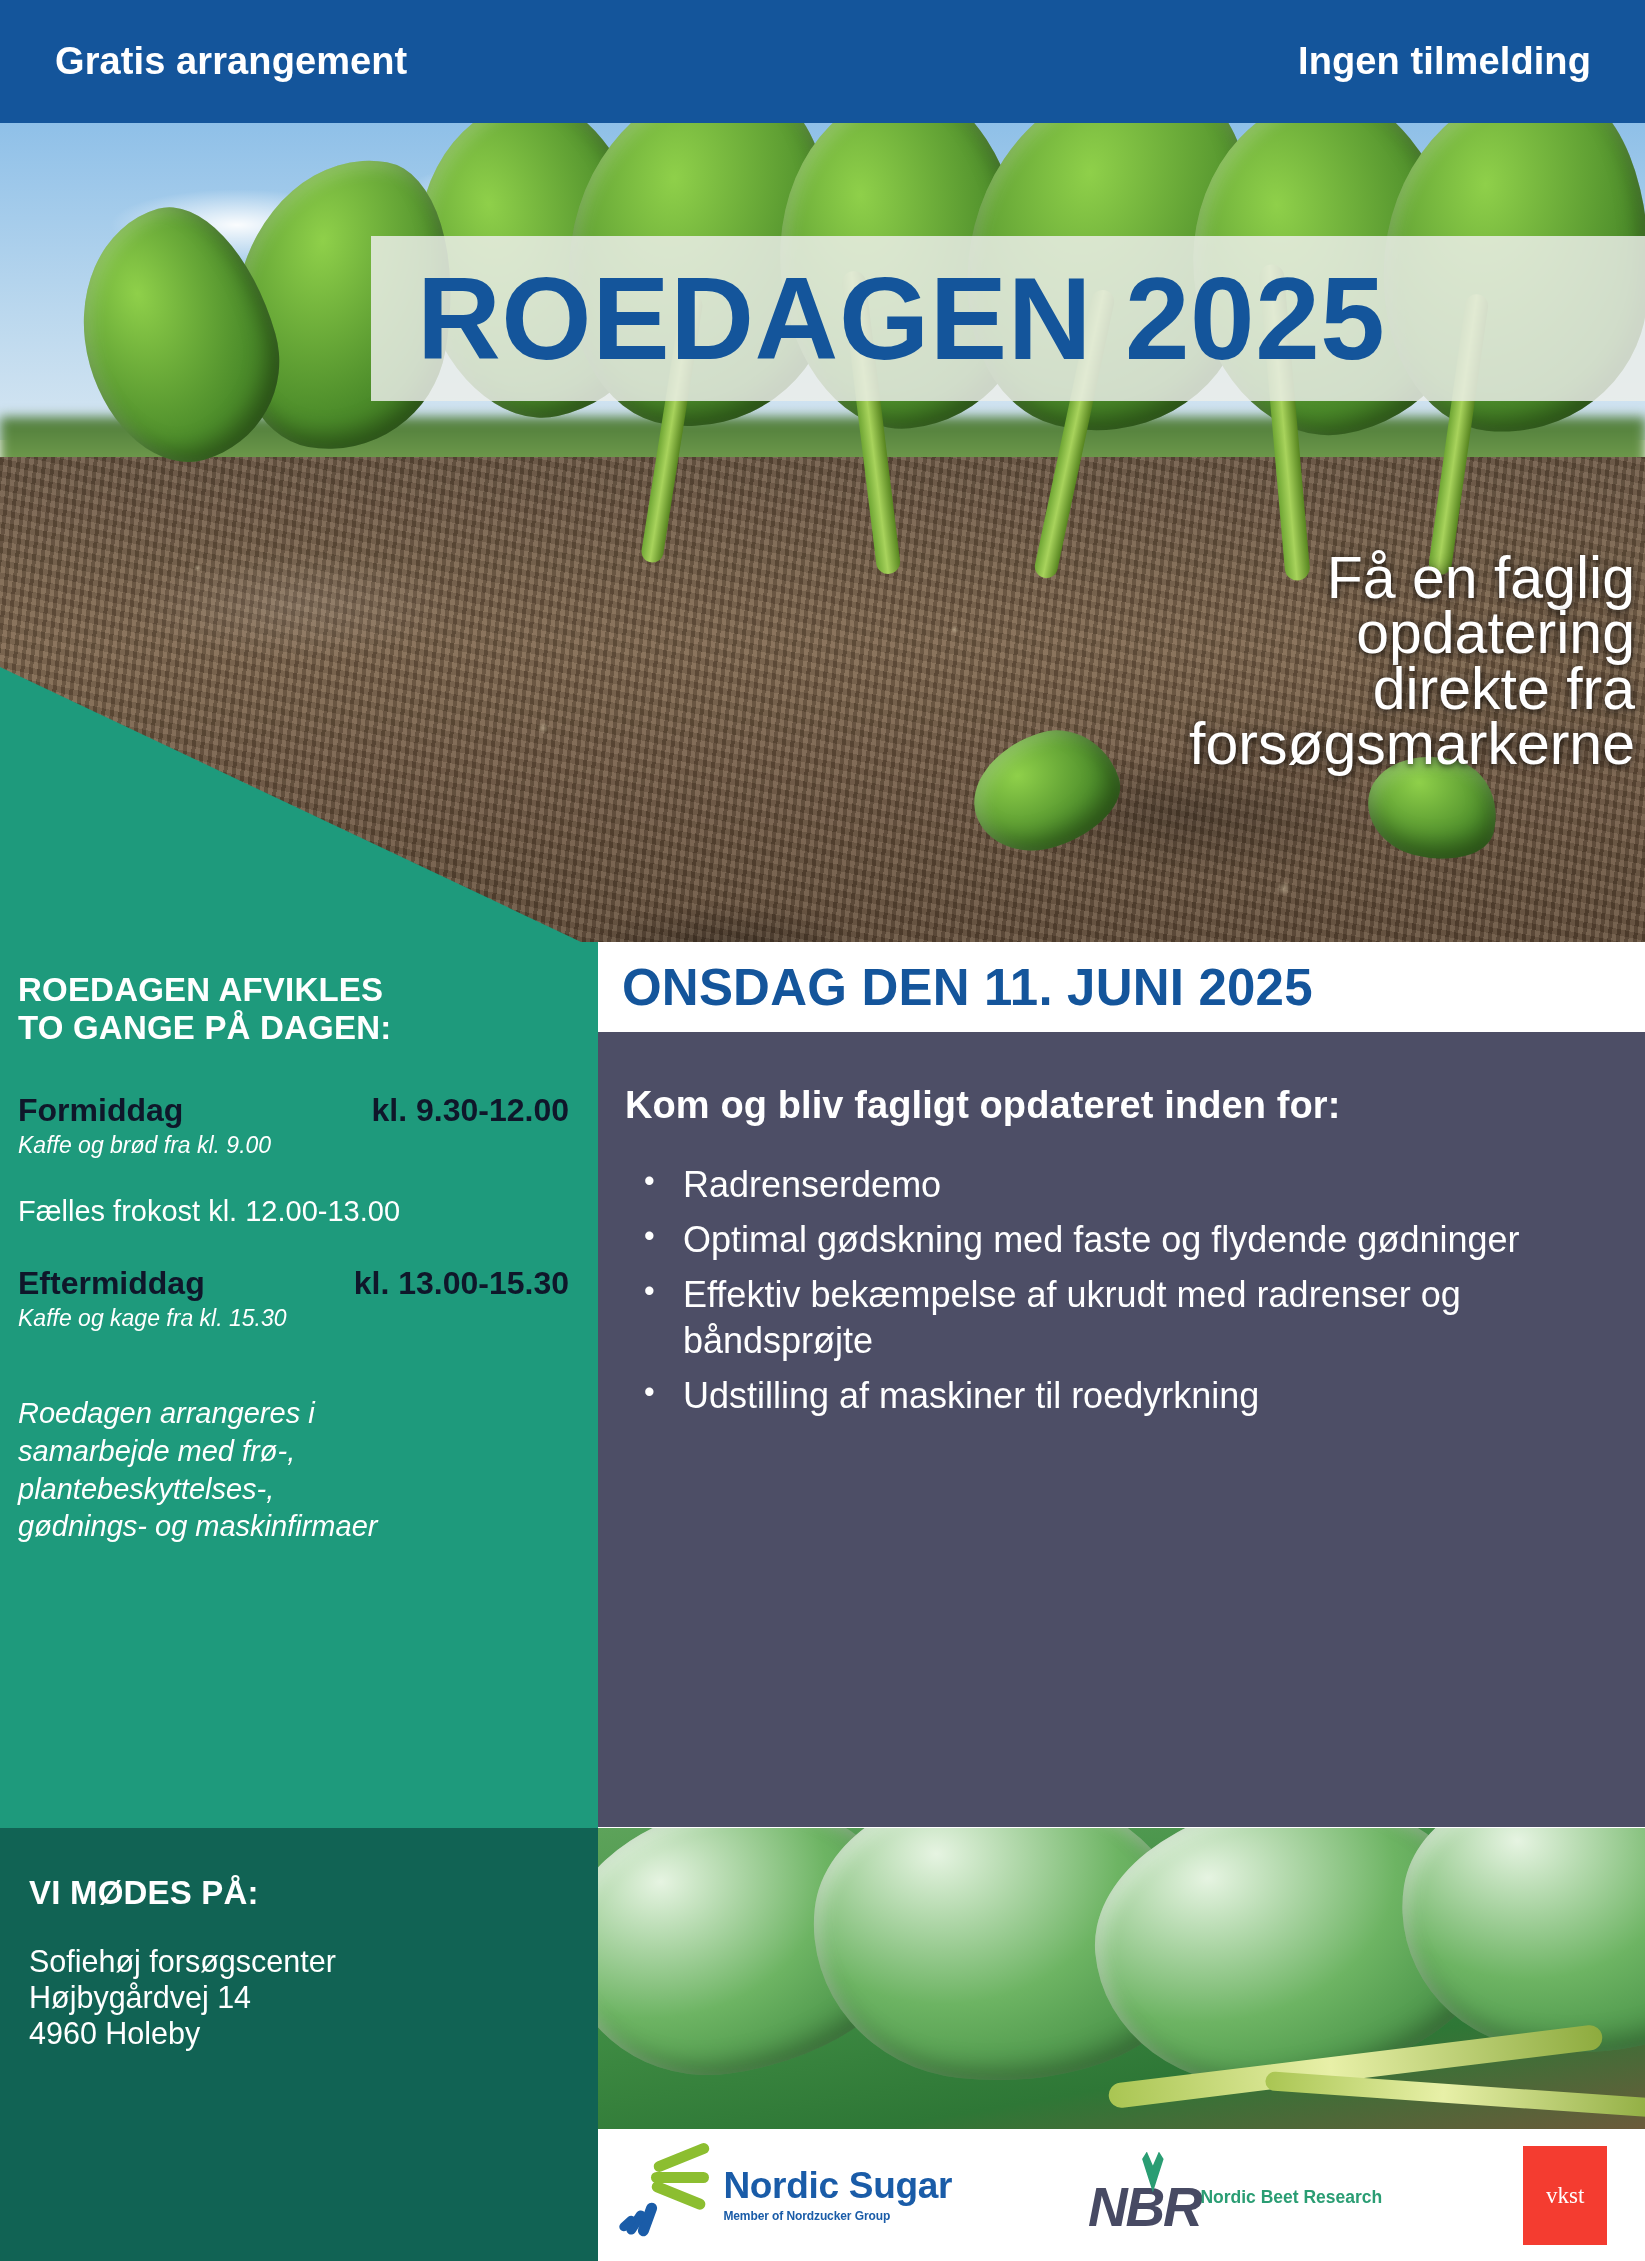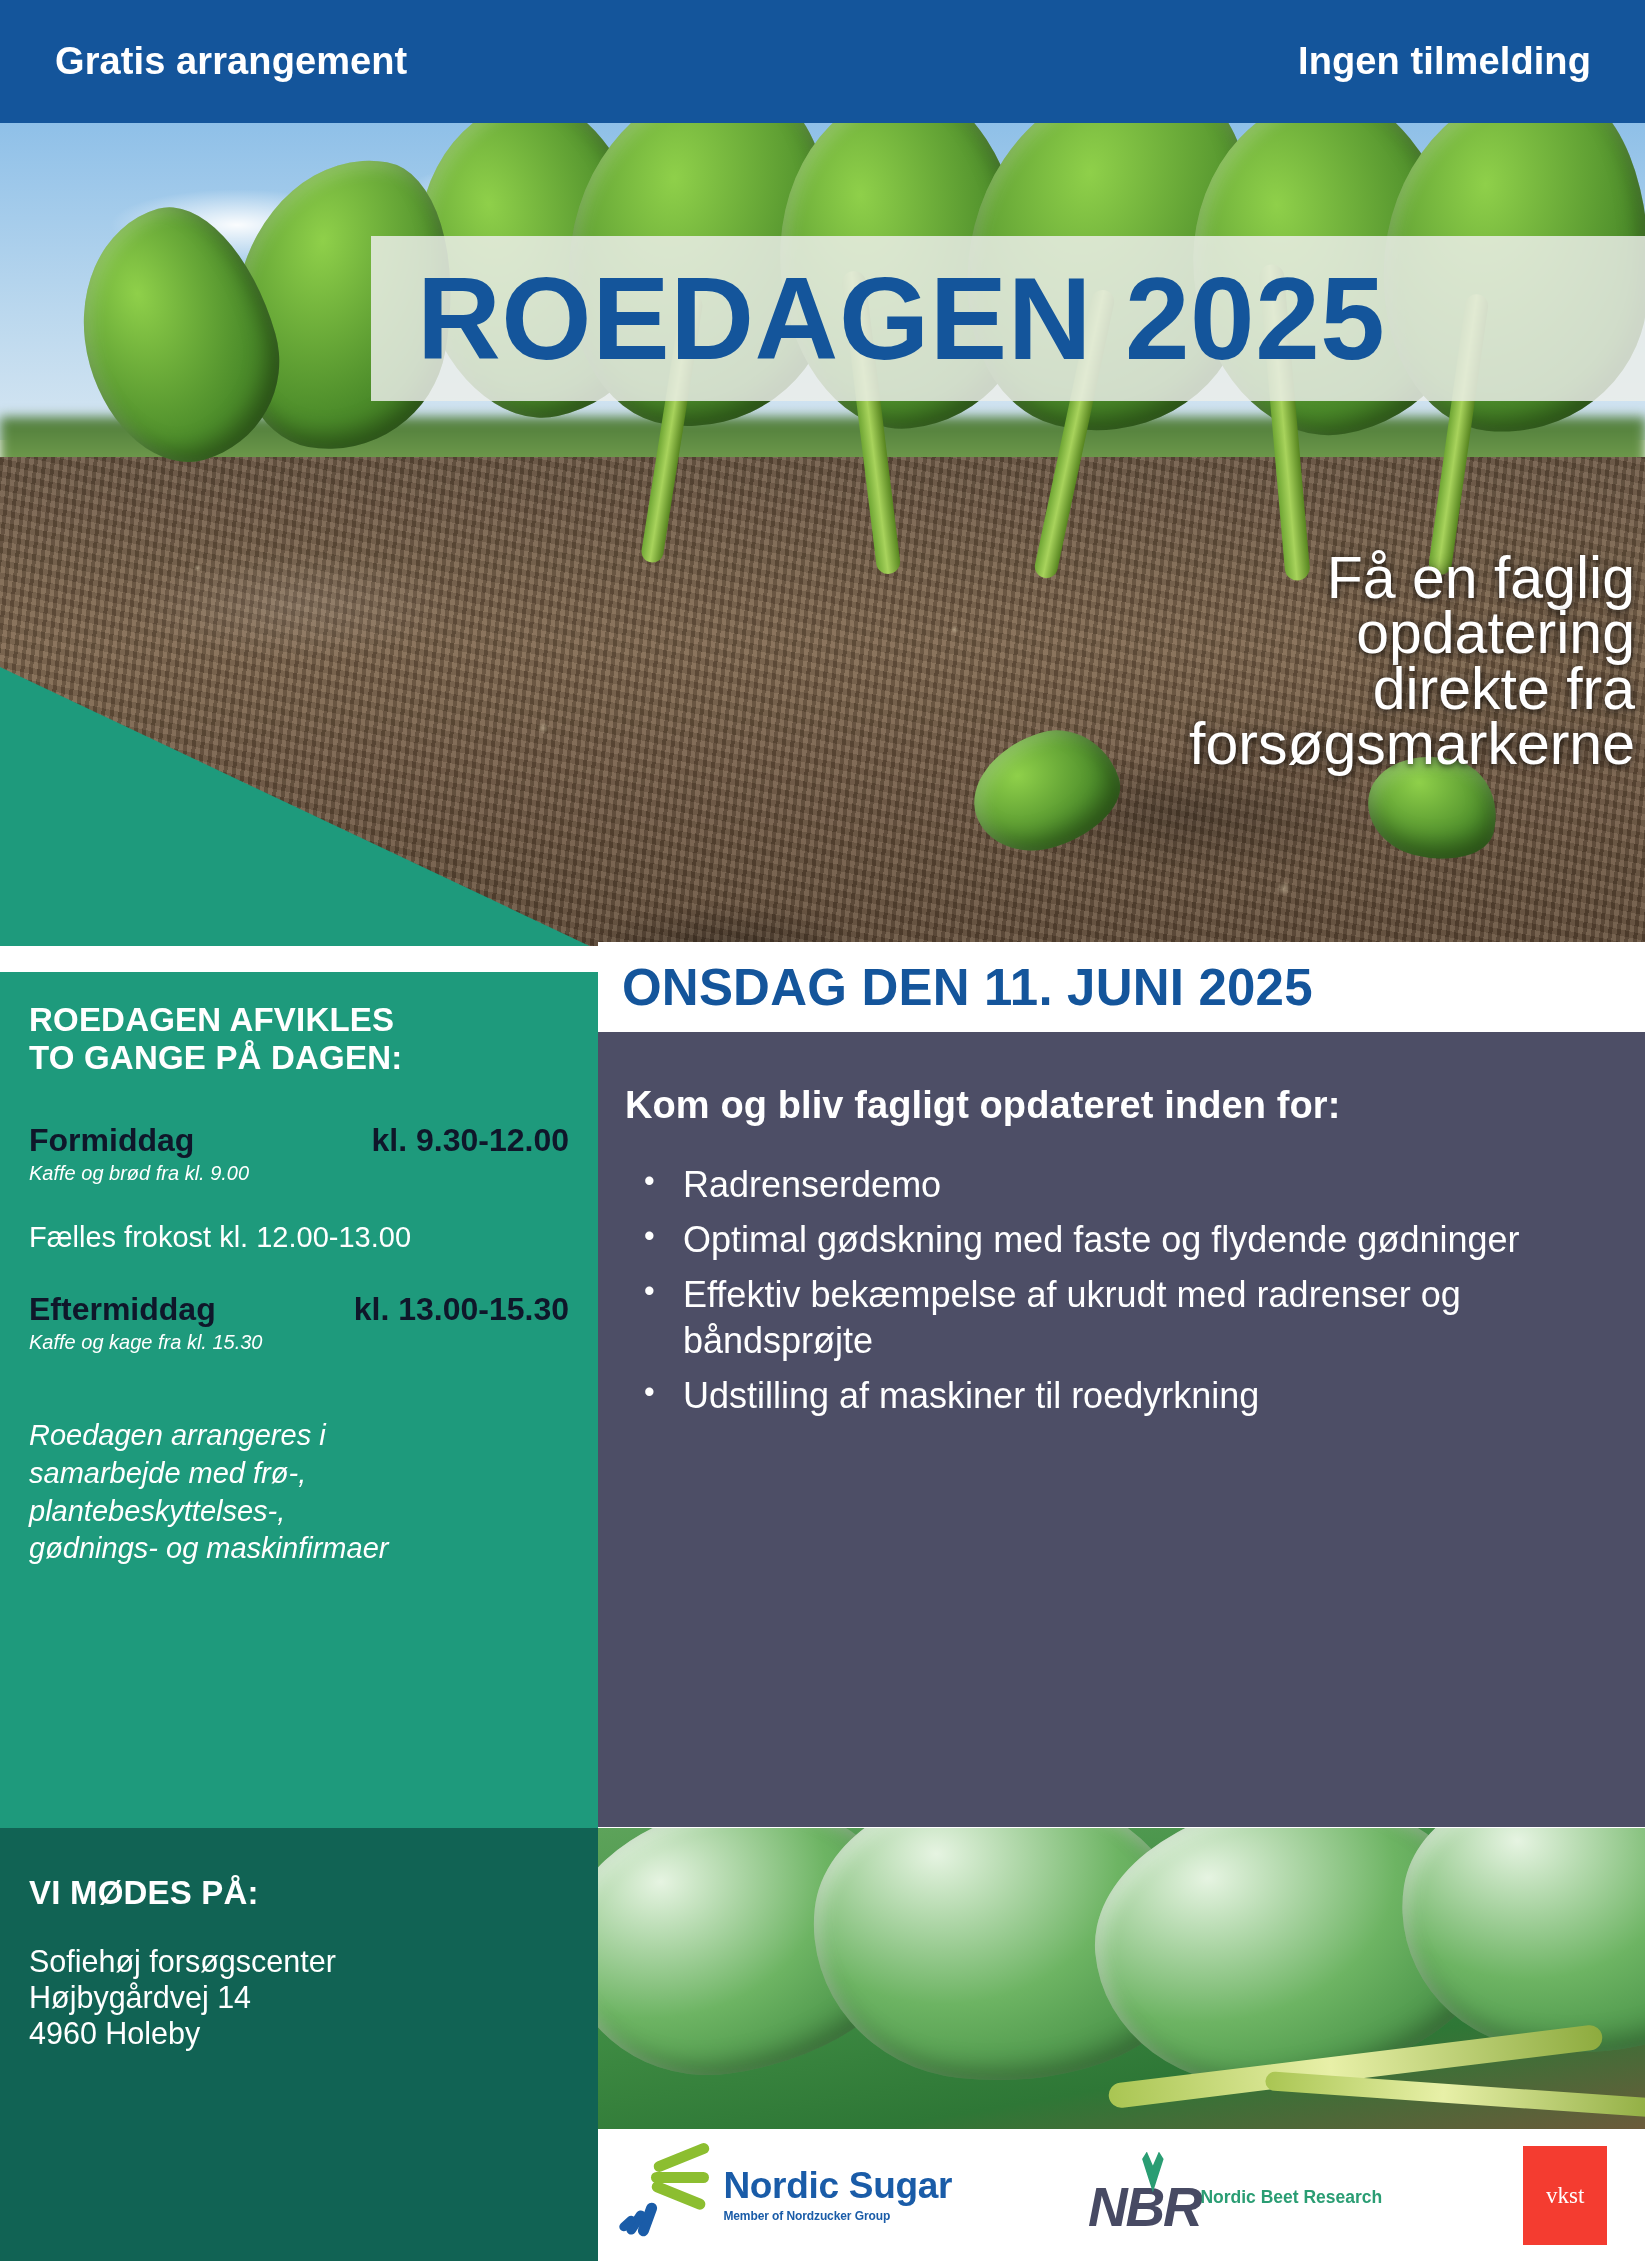--- a/index.html
+++ b/index.html
@@ -125,43 +125,43 @@
   
   .wedge {
     position: absolute; left: 0; top: 667px;
     width: 598px; height: 283px;
     background: #1E9A7C;
     clip-path: polygon(0 0, 100% 100%, 0 100%);
   }
 
   
   .left-col {
-    position: absolute; left: 0; top: 972px;
+    position: absolute; left: 0; top: 942px;
     width: 598px; height: 886px;
     background: #1E9A7C;
-    padding: 29px 29px 0 29px;
+    padding: 29px 29px 0 18px;
   }
   .left-col-dark {
     position: absolute; left: 0; top: 1828px;
     width: 598px; height: 434px;
     background: #116354;
     padding: 46px 29px 0 29px;
   }
   .lc-head {
     color: #ffffff; font-size: 33px; font-weight: bold;
     line-height: 1.16; letter-spacing: 0.2px;
   }
   .lc-session { margin-top: 44px; }
   .lc-row {
     display: flex; justify-content: space-between;
     color: #0f172a; font-size: 32px; font-weight: bold;
     white-space: nowrap;
   }
   .lc-sub {
-    color: #ffffff; font-size: 20px; font-style: italic;
+    color: #ffffff; font-size: 23px; font-style: italic;
     font-weight: 400; margin-top: 3.4px;
   }
   .lc-plain {
     color: #ffffff; font-size: 29px; font-weight: 400;
     margin-top: 36px; white-space: nowrap;
   }
   .lc-note {
     color: #ffffff; font-size: 29px; font-style: italic;
     font-weight: 400; line-height: 1.3; margin-top: 63px;
   }

